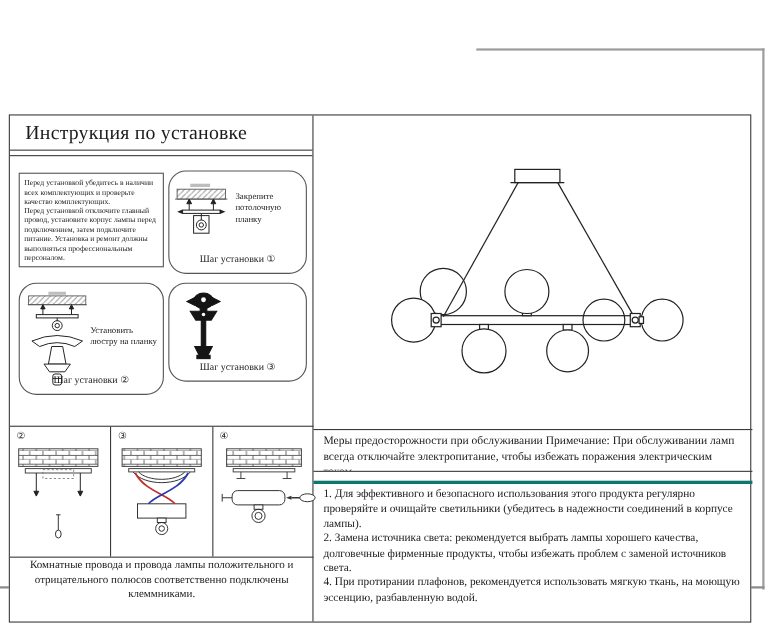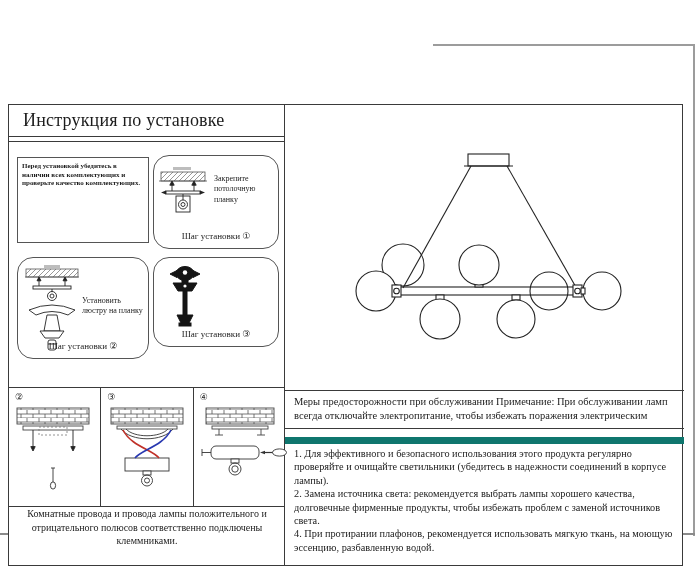--- a/index.html
+++ b/index.html
@@ -22,21 +22,21 @@
   }
   .left-col { position:absolute; left:0; top:0; width:276px; height:100%; border-right:1px solid #3a3a3a; }
   .title-row { height:32px; border-bottom:1px solid #3a3a3a; display:flex; align-items:center; padding-left:14px; }
   .title-row h1 { font-size:18px; font-weight:400; letter-spacing:.2px; }
   .title-dbl { position:absolute; left:0; top:36px; width:100%; border-top:1px solid #3a3a3a; }
 
   .box1 {
     position:absolute; left:8px; top:52px; width:132px; height:86px;
     border:1px solid #555; padding:4px 4px; font-size:7px; line-height:1.22; overflow:hidden;
   }
-  .box1 p { margin:0;font-weight:bold; }
+  .box1 p { margin:0; }
   .rbox { position:absolute; border:1px solid #555; border-radius:16px; background:#fff; }
   .box2 { left:144px; top:50px;  width:126px; height:94px; }
   .box3 { left:8px;   top:152px; width:132px; height:102px; }
   .box4 { left:144px; top:152px; width:126px; height:90px; }
   .rbox .dg { position:absolute; }
   .rbox .cap { position:absolute; font-size:8px; line-height:1.3; }
   .steplab {
     position:absolute; bottom:7px; left:0; width:100%;
     text-align:center; font-size:9px;
   }
@@ -56,21 +56,21 @@
 
   .right-col { position:absolute; left:276px; top:0; width:399px; height:100%; }
   .chand { position:absolute; left:0; top:0; width:399px; height:285px; }
   .precaution {
     position:absolute; left:0; top:285px; width:399px; height:39px;
     border-top:1px solid #3a3a3a; border-bottom:1px solid #3a3a3a;
     padding:4px 9px; font-size:10.5px; line-height:1.35; overflow:hidden;
   }
   .carebox {
     position:absolute; left:0; top:332px; width:399px; height:130px;
-    border-top:7px solid #0f766e; padding:3px 9px; font-size:10.3px; line-height:1.3; overflow:hidden;
+    border-top:3px solid #0f766e; padding:3px 9px; font-size:10.3px; line-height:1.3; overflow:hidden;
   }
   svg { display:block; }
 </style>
 </head>
 <body>
 
 <div class="scan-top"></div>
 <div class="scan-right"></div>
 <div class="scan-bottom"></div>
 
@@ -78,20 +78,21 @@
 
   <div class="left-col">
 
     <div class="title-row">
       <h1>Инструкция по установке</h1>
     </div>
     <div class="title-dbl"></div>
 
     <div class="box1">
       <p>Перед установкой убедитесь в наличии всех комплектующих и проверьте качество комплектующих.</p>
+      <p>Перед установкой отключите главный провод, установите корпус лампы перед подключением, затем подключите питание. Установка и ремонт должны выполняться профессиональным персоналом.</p>
     </div>
 
     <div class="rbox box2">
       <svg class="dg" style="left:5px; top:10px;" width="48" height="58" viewBox="0 0 48 58">
         <defs>
           <pattern id="h1" width="5" height="5" patternUnits="userSpaceOnUse">
             <path d="M0,5 L5,0" stroke="#999" stroke-width="1" fill="none"></path>
           </pattern>
         </defs>
         <rect x="14" y="1" width="18" height="3" fill="#bdbdbd"></rect>

